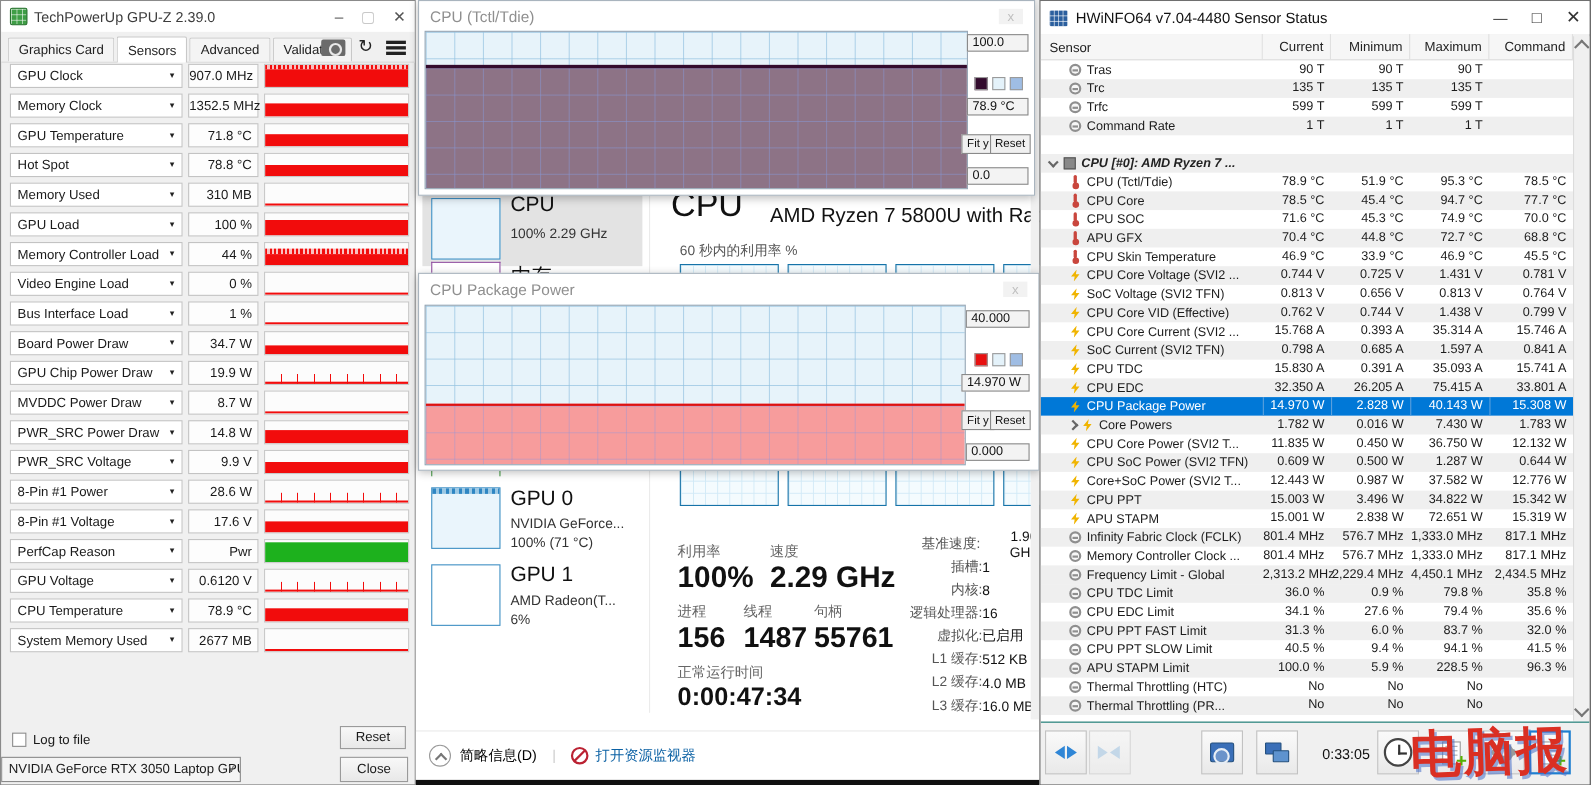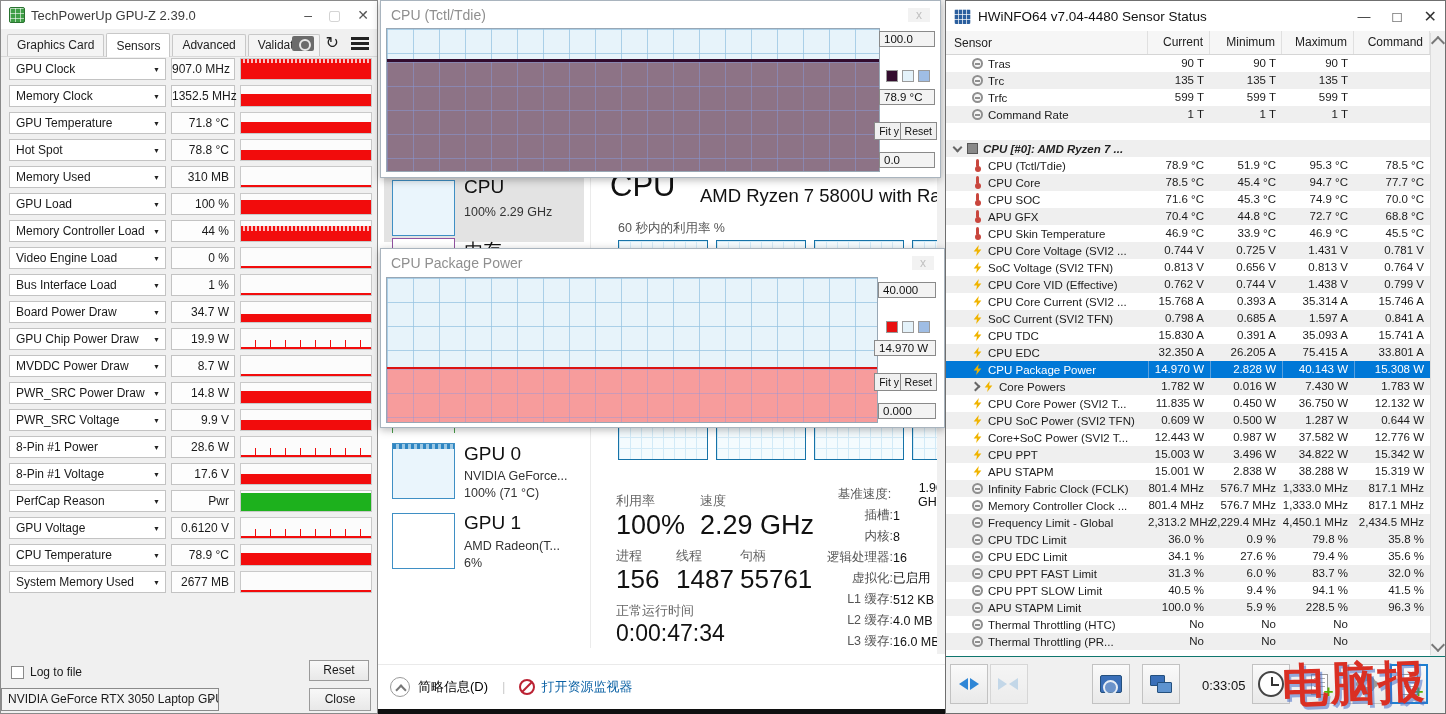--- a/index.html
+++ b/index.html
@@ -44,21 +44,21 @@
   
   #taskmgr { position:absolute; left:378px; top:0; width:567px; height:714px; background:#fff; overflow:hidden; }
   .tm-divider { position:absolute; left:212px; top:170px; bottom:66px; width:1px; background:#ebebeb; }
   .tm-item-sel { position:absolute; left:6px; top:172px; width:200px; height:70px; background:#e3e3e3; }
   .tm-mini { position:absolute; width:63px; height:56px; border:1px solid #3f8fc4; background:#eaf5fc; }
   .tm-name { position:absolute; font-size:19px; color:#111; }
   .tm-sub { position:absolute; font-size:12.5px; color:#333; }
   .tm-grid-box { position:absolute; border:1px solid #1673a8; background-color:#f4fbfe;
     background-image:linear-gradient(#d2eaf7 1px, transparent 1px),linear-gradient(90deg,#d2eaf7 1px, transparent 1px); background-size:11px 11px; }
   .tm-stat-label { position:absolute; font-size:13px; color:#666; }
-  .tm-stat-value { position:absolute; font-size:27px; color:#111; }
+  .tm-stat-value { position:absolute; font-size:27px; color:#111;font-weight:bold; }
   .tm-info-row { display:flex; font-size:12.5px; color:#111; height:21px; align-items:center; }
   .tm-info-row .lb { width:80px; color:#555; }
   .tm-footer { position:absolute; left:0; right:0; bottom:6px; height:44px; border-top:1px solid #eaeaea; display:flex; align-items:center; padding-left:12px; font-size:13px; background:#fff; }
   .tm-circle-chev { width:20px; height:20px; border:1px solid #9a9a9a; border-radius:50%; position:relative; margin-right:8px; }
   .tm-circle-chev::after { content:""; position:absolute; left:6px; top:8px; width:6px; height:6px; border-left:2px solid #777; border-top:2px solid #777; transform:rotate(45deg); }
   .tm-noentry { width:16px; height:16px; border:2px solid #b23; border-radius:50%; position:relative; margin:0 6px 0 14px; }
   .tm-noentry::after { content:""; position:absolute; left:-1px; top:5px; width:14px; height:2px; background:#b23; transform:rotate(-45deg); }
   .tm-link { color:#0b61a4; }
   .tm-sep { color:#ccc; margin-left:14px; }
   .tm-scroll { position:absolute; right:0; top:0; width:8px; bottom:60px; background:#f0f0f0; }
@@ -776,21 +776,21 @@
         <div class="cell max">34.822 W</div>
         <div class="cell avg">15.342 W</div>
       </div>
       <div class="hwi-row">
         <div class="hwi-name">
           <span class="ic ic-bolt"></span>
           <span>APU STAPM</span>
         </div>
         <div class="cell cur">15.001 W</div>
         <div class="cell min">2.838 W</div>
-        <div class="cell max">38.288 W</div>
+        <div class="cell max">72.651 W</div>
         <div class="cell avg">15.319 W</div>
       </div>
       <div class="hwi-row alt">
         <div class="hwi-name">
           <span class="ic ic-clock"></span>
           <span>Infinity Fabric Clock (FCLK)</span>
         </div>
         <div class="cell cur">801.4 MHz</div>
         <div class="cell min">576.7 MHz</div>
         <div class="cell max">1,333.0 MHz</div>

